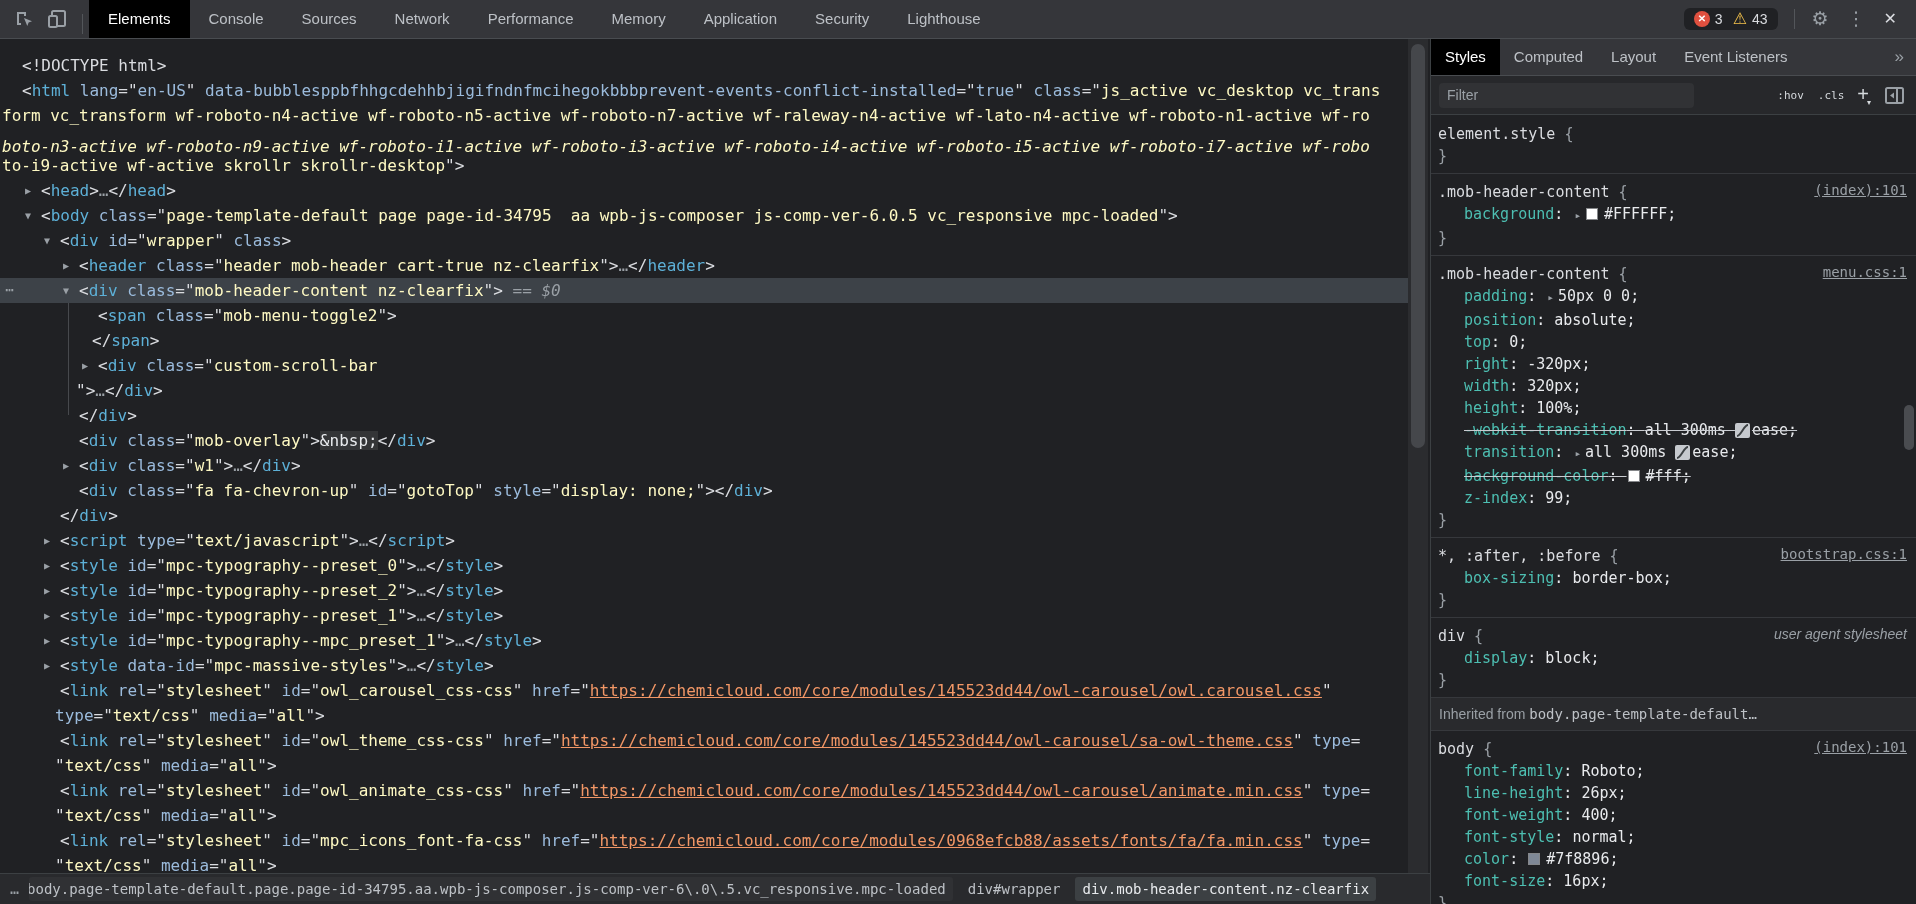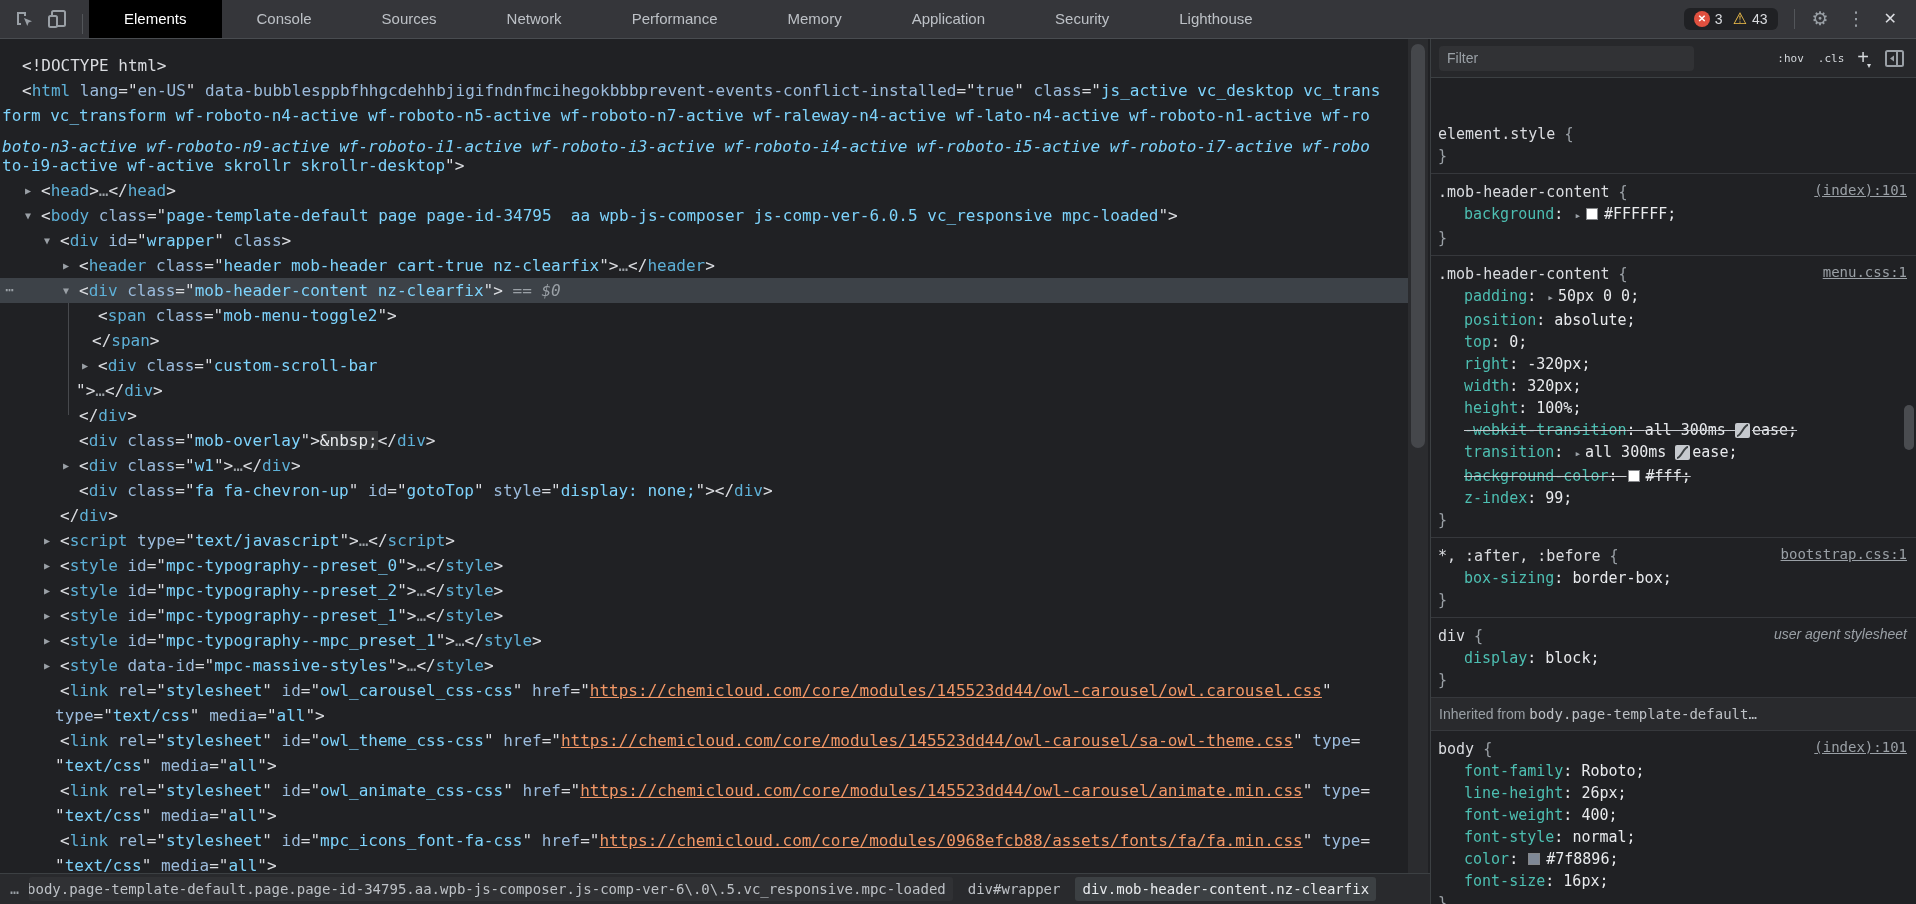--- a/index.html
+++ b/index.html
@@ -7,21 +7,21 @@
   body { background:#202124; font-family:"Liberation Sans", sans-serif; position:relative; }
 
   
   .toolbar { position:absolute; top:0; left:0; width:1916px; height:39px;
              background:#35363a; border-bottom:1px solid #494c50;
              display:flex; align-items:stretch; }
   .tb-icons { display:flex; align-items:center; padding-left:12px; }
   .tb-icon { width:24px; height:24px; margin-right:10px; display:flex; align-items:center; justify-content:center; cursor:pointer; }
   .tb-sep { width:1px; height:20px; background:#53565a; margin:9px 6px 0 2px; }
   .tabs { display:flex; }
-  .tab { padding:0 35px; line-height:38px; font-size:15px; color:#bdc1c6; cursor:pointer; white-space:nowrap; }
+  .tab { padding:0 19px; line-height:38px; font-size:15px; color:#bdc1c6; cursor:pointer; white-space:nowrap; }
   .tab.active { background:#000000; color:#ffffff; }
   .tb-right { margin-left:auto; display:flex; align-items:center; padding-right:10px; }
   .badge-group { background:#202124; border-radius:6px; display:flex; align-items:center;
                  padding:3px 10px; margin-right:8px; cursor:pointer; }
   .err-circle { width:16px; height:16px; border-radius:50%; background:#e0503f; color:#fff;
                 font-size:10px; line-height:16px; text-align:center; font-weight:bold; margin-right:5px; }
   .badge-num { color:#dadce0; font-size:14px; margin-right:10px; }
   .badge-num.last { margin-right:0; }
   .warn-tri { color:#f2c14b; font-size:16px; margin-right:5px; line-height:16px; }
   .tb-sep2 { width:1px; height:20px; background:#53565a; margin:0 8px; }
@@ -34,21 +34,21 @@
               font-family:"DejaVu Sans Mono", monospace; font-size:16px; }
   .row { position:absolute; left:0; width:1408px; height:25px; line-height:25px; white-space:pre; cursor:pointer;margin-top:11px; }
   .row.sel { background:#3d4248; }
   .row .txt { position:absolute; top:0; }
   .row .twisty { position:absolute; top:0; font-size:10px; color:#9aa0a6; line-height:25px; }
   .row .gutterdots { position:absolute; left:5px; top:0; color:#9aa0a6; font-size:15px; letter-spacing:1px; }
   .guideline { position:absolute; width:1px; background:#47494d; left:68px; }
   .c-d { color:#dadce0; }
   .c-t { color:#5db0d7; }
   .c-a { color:#9bbbdc; }
-  .c-v { color:#7dd3fc; }
+  .c-v { color:#fef9c3; }
   .c-g { color:#9aa0a6; }
   .c-e { color:#9aa0a6; font-style:italic; }
   .c-l { color:#f29766; text-decoration:underline; }
   .c-dh { color:#e8eaed; background:rgba(255,255,255,0.09); }
 
   
   .elem-scroll { position:absolute; top:39px; bottom:31px; left:1408px; width:20px; background:#2b2c2f; }
   .elem-scroll .thumb { position:absolute; left:3px; width:14px; top:5px; height:404px; background:#45474b; border-radius:7px; }
 
   
@@ -188,20 +188,27 @@
   <span class="crumb-ellipsis">…</span>
 <span class="crumb clip">body.page-template-default.page.page-id-34795.aa.wpb-js-composer.js-comp-ver-6\.0\.5.vc_responsive.mpc-loaded</span>
     <span class="crumb-gap"></span>
     <span class="crumb">div#wrapper</span>
     <span class="crumb-gap"></span>
     <span class="crumb selcrumb">div.mob-header-content.nz-clearfix</span>
     <span class="crumb-gap"></span>
   </div>
 
 <div class="sidebar">
+  <div class="sb-tabs" id="sb-tabs">
+      <div class="sb-tab active">Styles</div>
+      <div class="sb-tab">Computed</div>
+      <div class="sb-tab">Layout</div>
+      <div class="sb-tab">Event Listeners</div>
+      <div class="sb-more">»</div>
+    </div>
   <div class="filterrow">
     <div class="filterbox">Filter</div>
     <div class="f-spacer"></div>
     <span class="f-btn">:hov</span>
     <span class="f-btn">.cls</span>
     <span class="f-plus"><span>+</span><span class="caret">▾</span></span>
     <span class="f-toggle">
       <svg width="19" height="17" viewBox="0 0 19 17">
         <rect x="1" y="1" width="17" height="15" rx="1.5" fill="none" stroke="#9aa0a6" stroke-width="2"></rect>
         <line x1="12" y1="1" x2="12" y2="16" stroke="#9aa0a6" stroke-width="2"></line>

